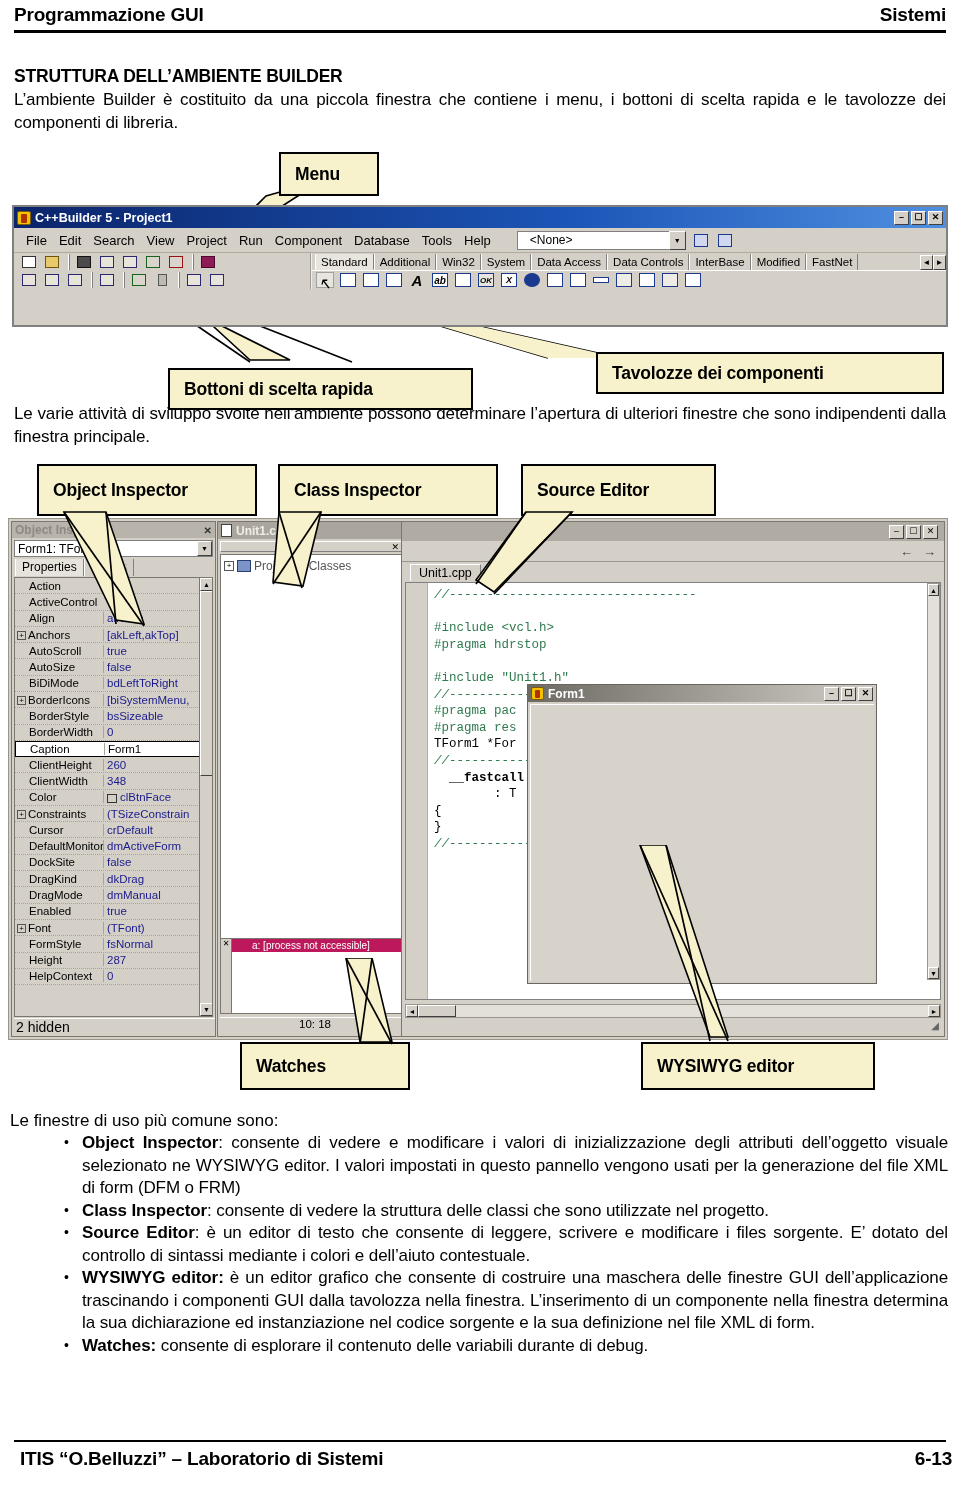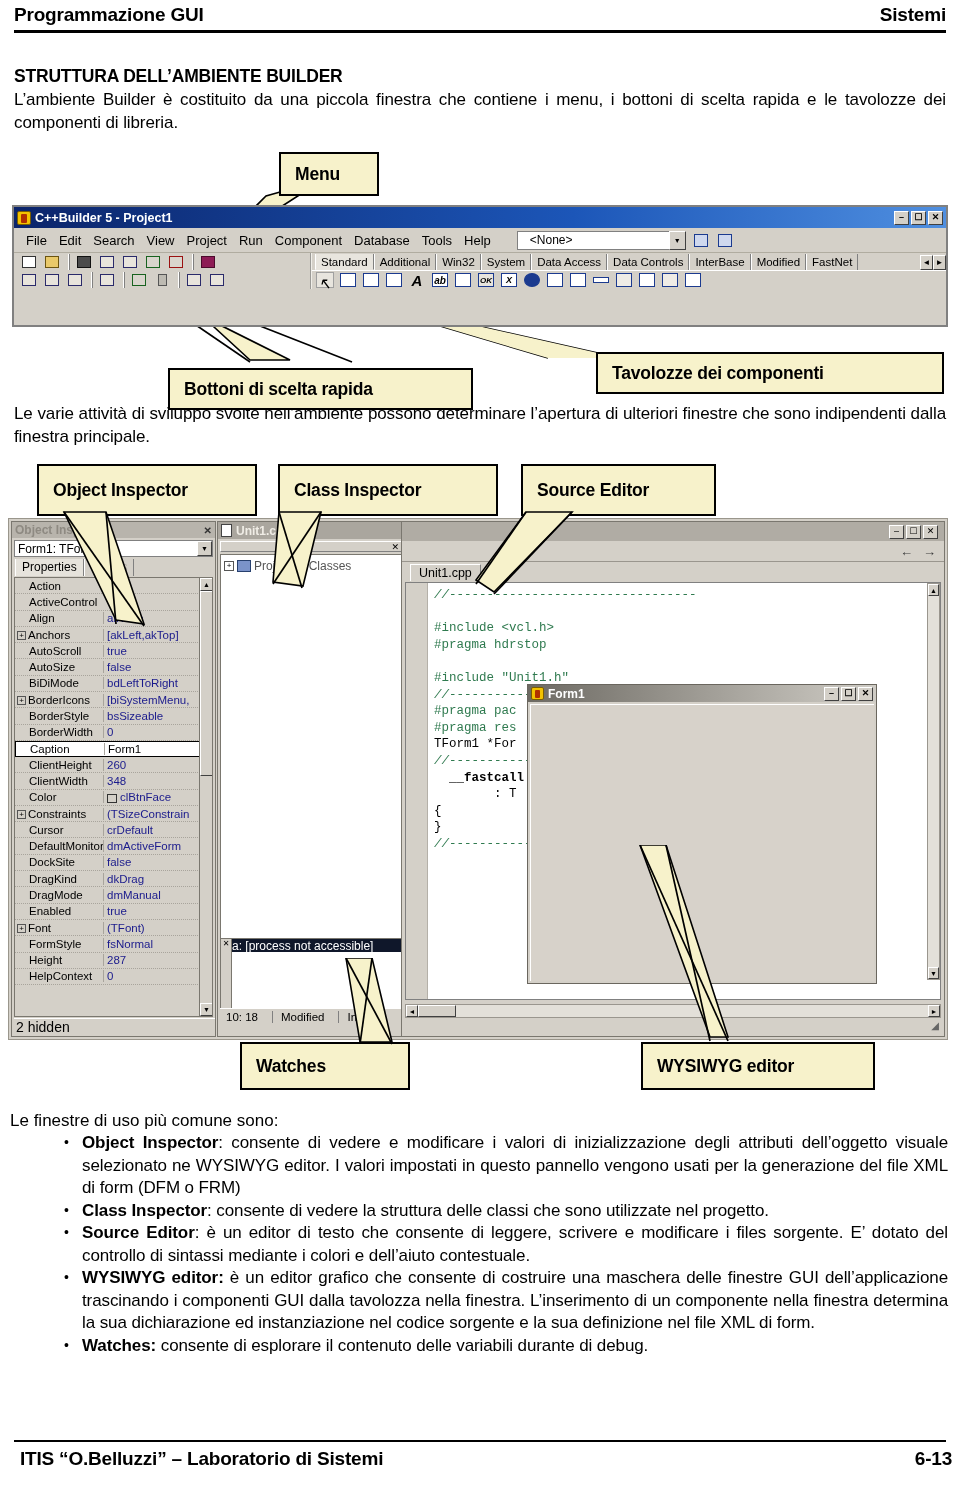--- a/index.html
+++ b/index.html
@@ -308,27 +308,27 @@
   }
   .ci-node .ico{ width:14px;height:12px;background:#7b93c9;border:1px solid #27406e;}
   .ci-node .lbl{ color:#555; }
   .watch {
     position:absolute; left:2px; bottom:22px; width:184px; height:76px;
     background:#fff; border:1px solid #7a776f; display:flex;
   }
   .watch-side{ width:11px; background:#d4d0c8; border-right:1px solid #7a776f;
      font-size:8px; text-align:center;}
   .watch-sel {
-    height:13px; background:#0f172a; color:#fff; font-size:12px;
-    display:flex; align-items:center; padding-left:0; width:100%;
+    height:13px; background:#be185d; color:#fff; font-size:10px;
+    display:flex; align-items:center; padding-left:20px; width:100%;
   }
   .ci-status{
-    position:absolute; left:2px; bottom:11px; width:184px; height:17px;
+    position:absolute; left:2px; bottom:2px; width:184px; height:17px;
     background:#d4d0c8; border-top:1px solid #fff;
-    display:flex; align-items:center; font-size:11.5px; gap:14px; padding-left:6px;
+    display:flex; align-items:center; font-size:11.5px; gap:14px; padding-left:6px;flex-direction:column;
   }
   .ci-status .cell{ border-left:1px solid #808080; padding-left:8px;}
   .ci-status .cell.first{border-left:none;padding-left:0;}
 
   
   .se {
     position:absolute; left:392px; top:2px; width:544px; height:516px;
     background:#d4d0c8; border:1px solid #7a776f;
   }
   .se-caption {

